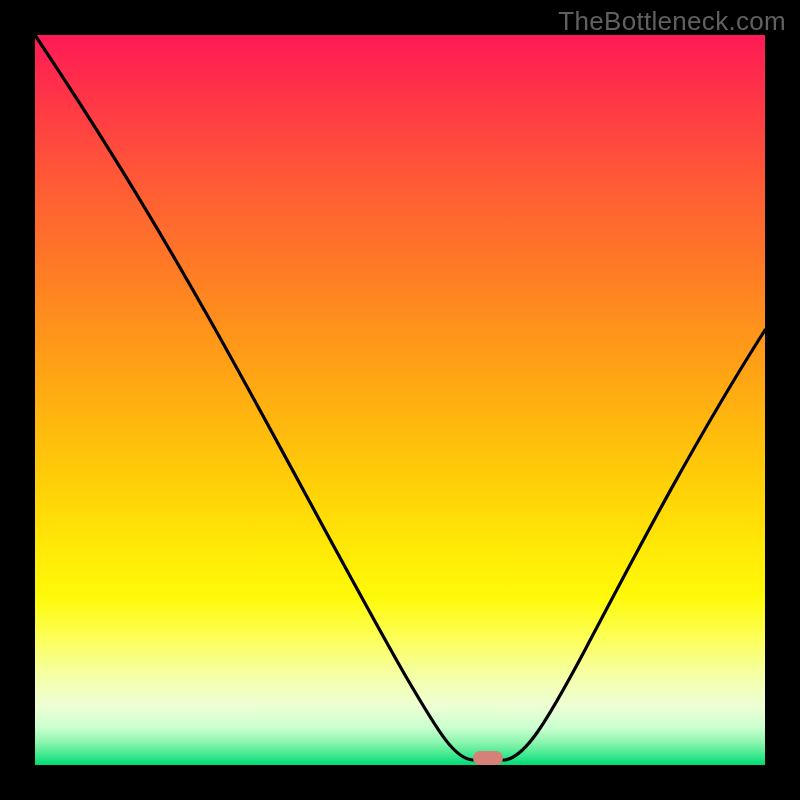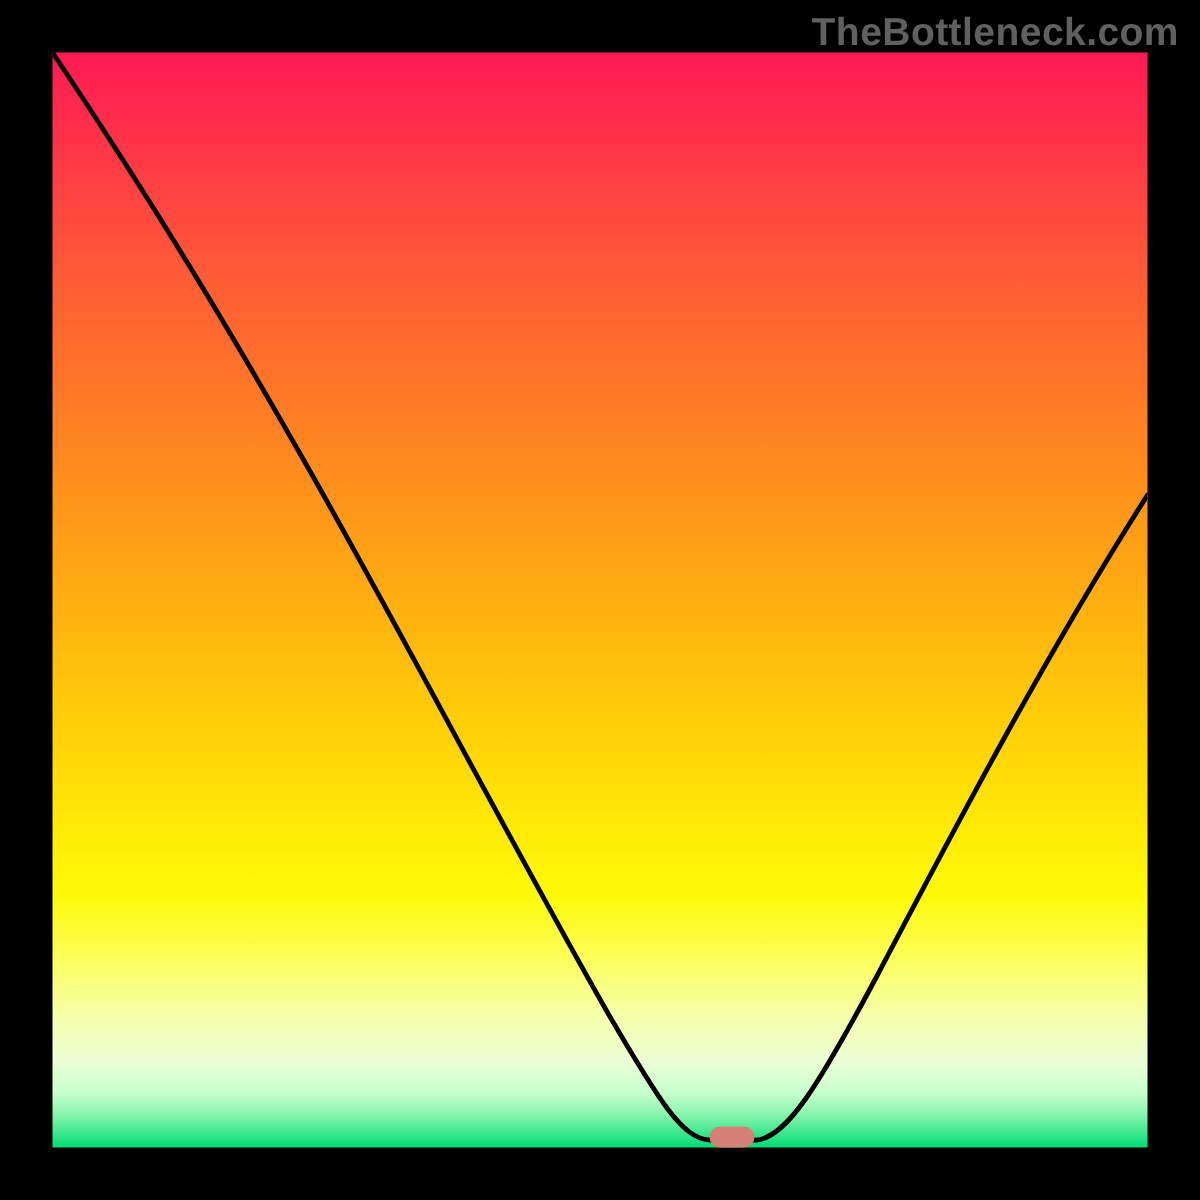--- a/index.html
+++ b/index.html
@@ -57,21 +57,21 @@
     height: 14px;
     background: #d68177;
     border-radius: 7px;
   }
   .watermark {
     position: absolute;
     top: 6px;
     right: 14px;
     font-family: Arial, Helvetica, sans-serif;
     font-size: 26px;
-    font-weight: bold;
+    font-weight: normal;
     color: #606060;
     letter-spacing: 0.3px;
   }
 </style>
 </head>
 <body>
 
 <div class="chart-container">
 
   <div class="plot-area"></div>

